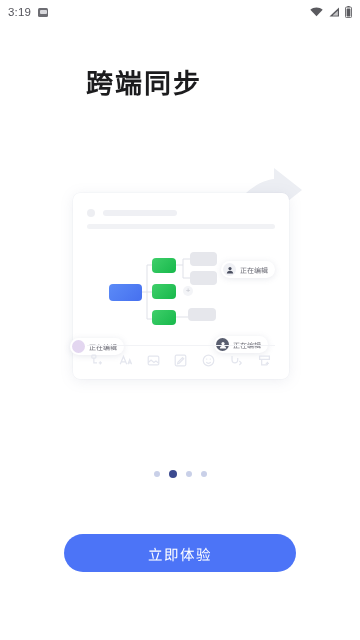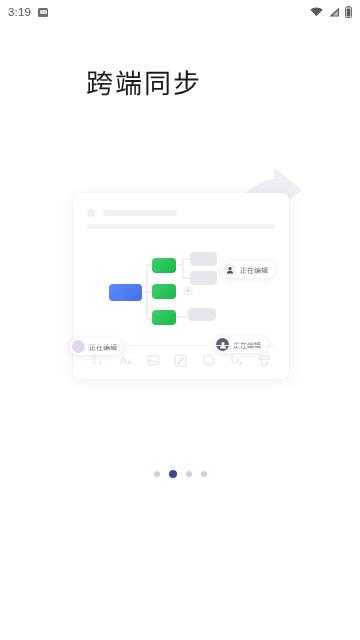--- a/index.html
+++ b/index.html
@@ -43,21 +43,21 @@
     display:flex; align-items:center; gap:5px;
   }
   .ic-wifi { width:13px; height:10px; display:block; }
   .ic-signal { width:12px; height:10px; display:block; }
   .ic-batt { width:7px; height:12px; display:block; }
 
   
   .title {
     position:absolute; top:62px; left:0; width:288px;
     text-align:center;
-    font-size:27px; font-weight:normal;
+    font-size:27px; font-weight:bold;
     color:#1c1c1e;
     letter-spacing:2px;
   }
   .subtitle {
     position:absolute; top:108px; left:0; width:360px;
     text-align:center;
     font-size:13px;
     color:#8b8b93;
     letter-spacing:.6px;
   }
@@ -336,14 +336,15 @@
     </div>
   </div>
 
   <div class="dots">
     <span class="dot"></span>
     <span class="dot active"></span>
     <span class="dot"></span>
     <span class="dot"></span>
   </div>
 
+  <button class="cta">立即体验</button>
 
 </div>
 
 </body></html>

